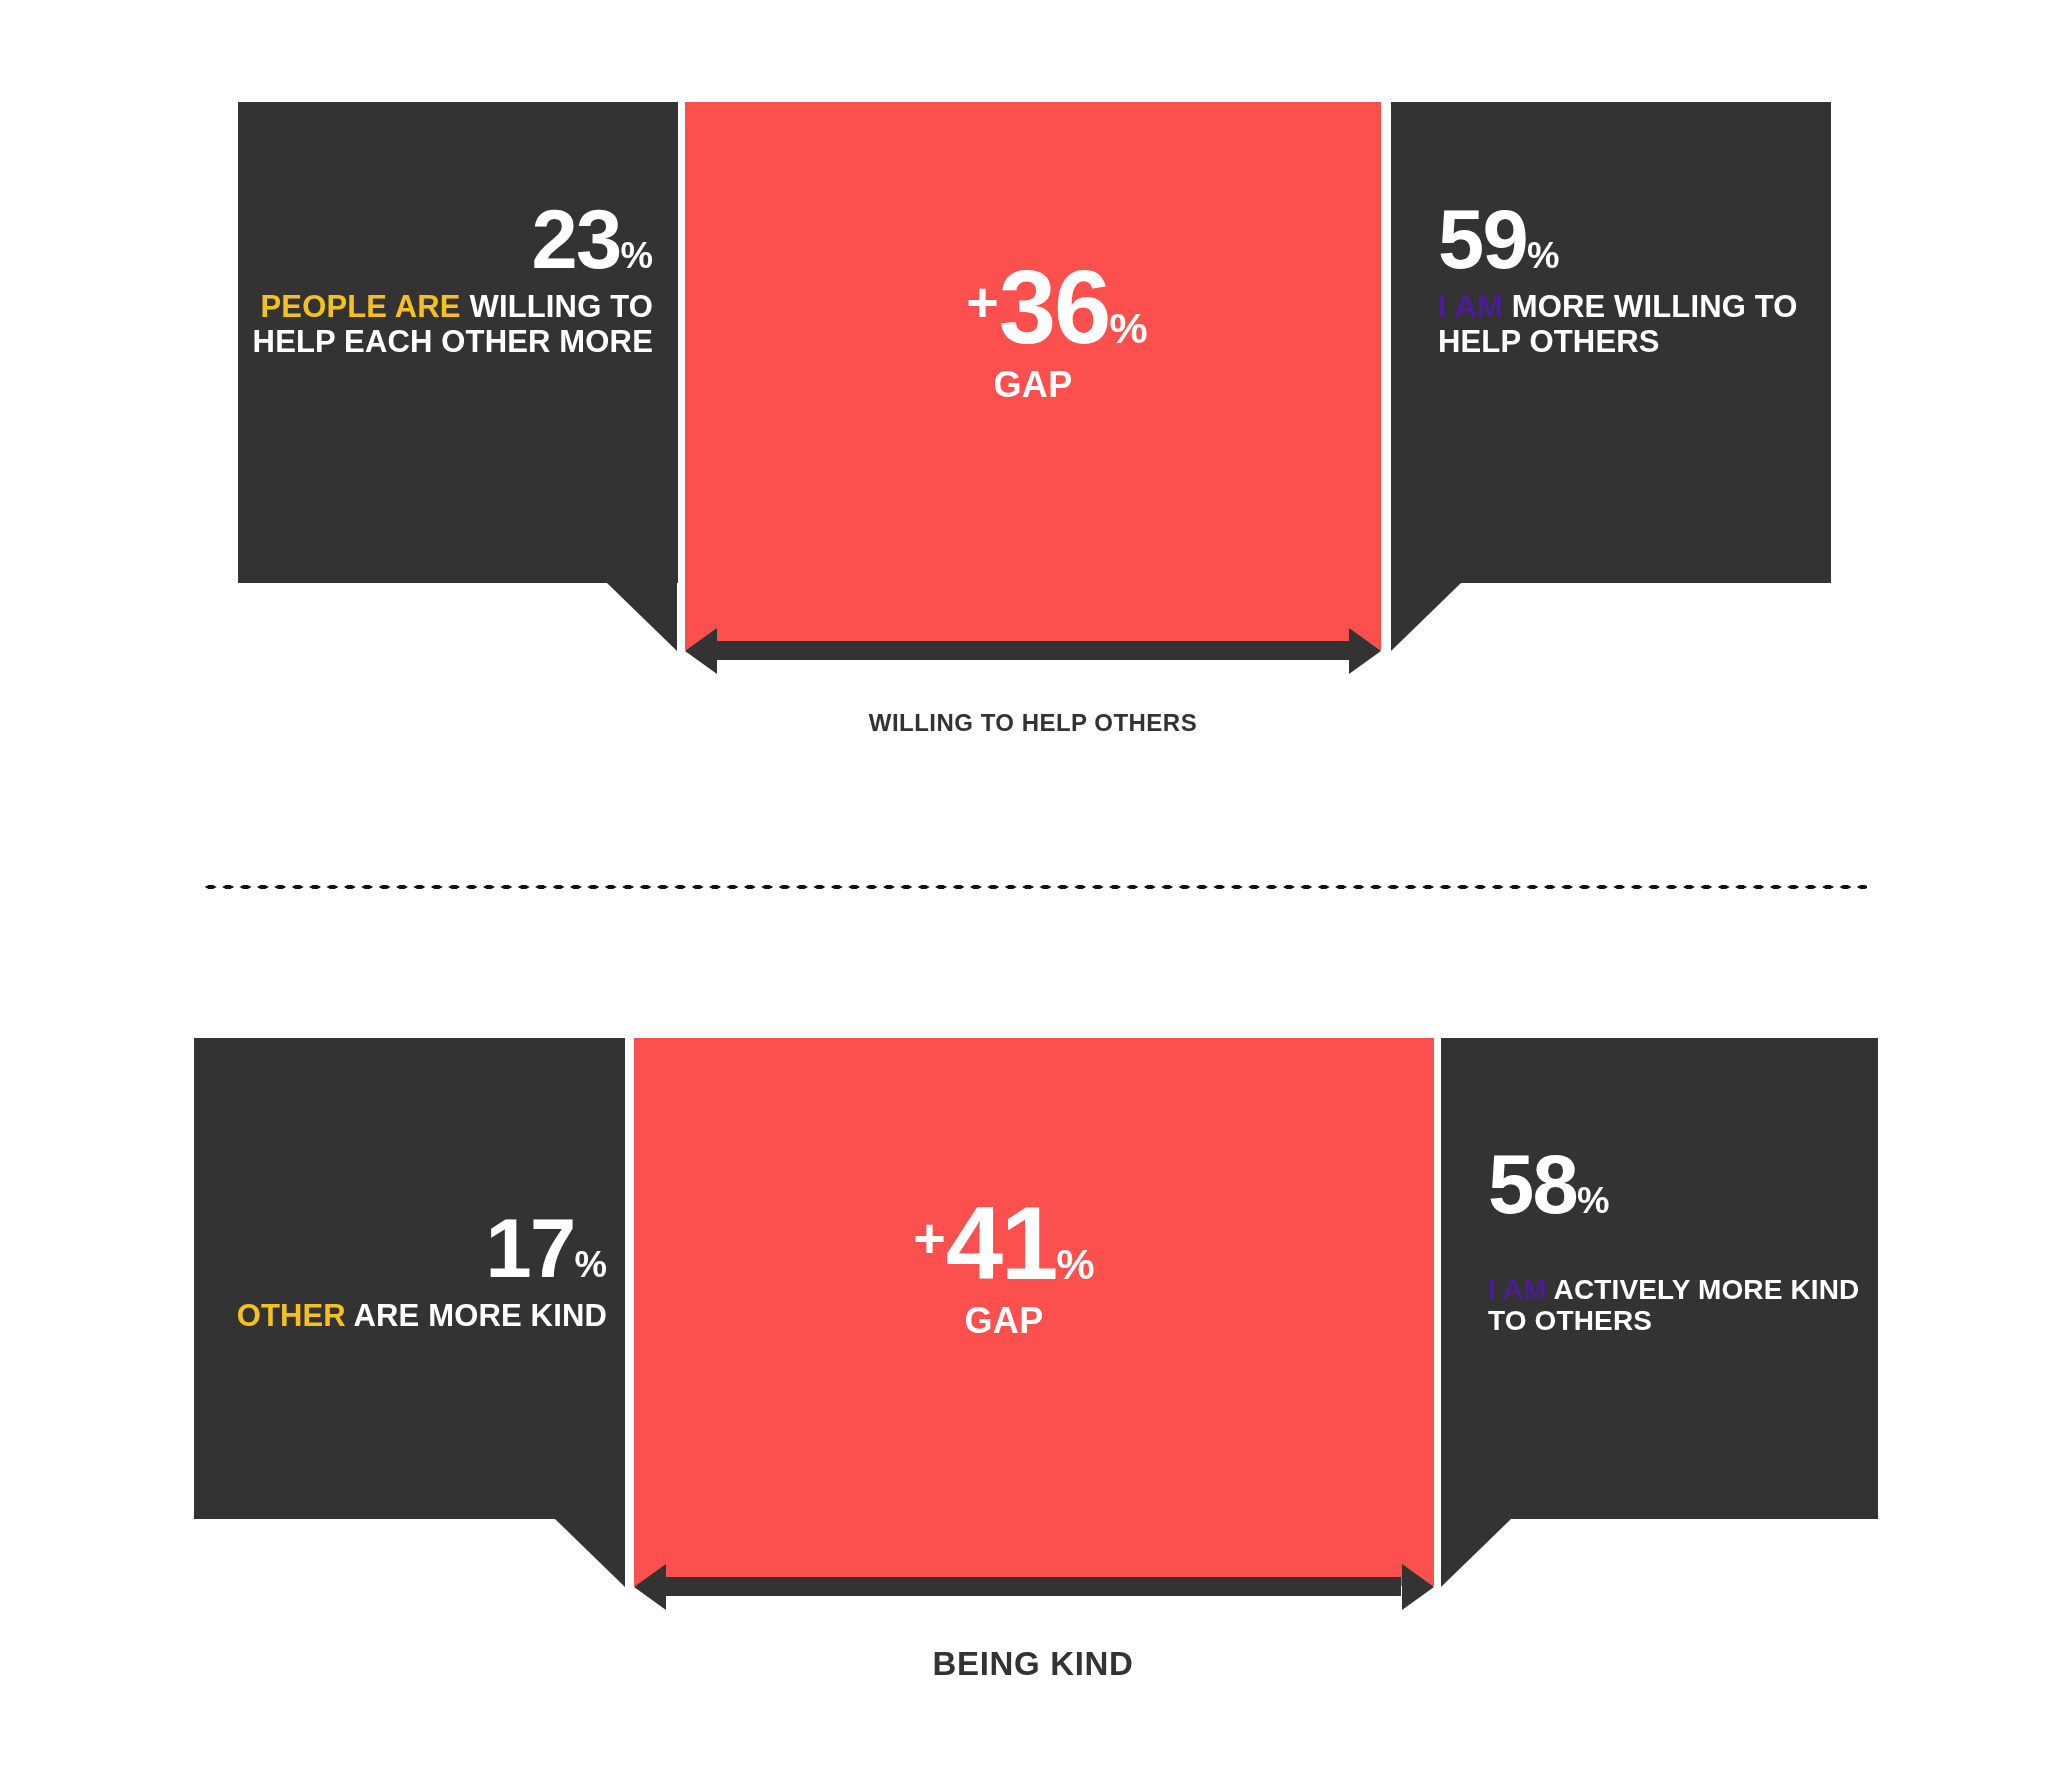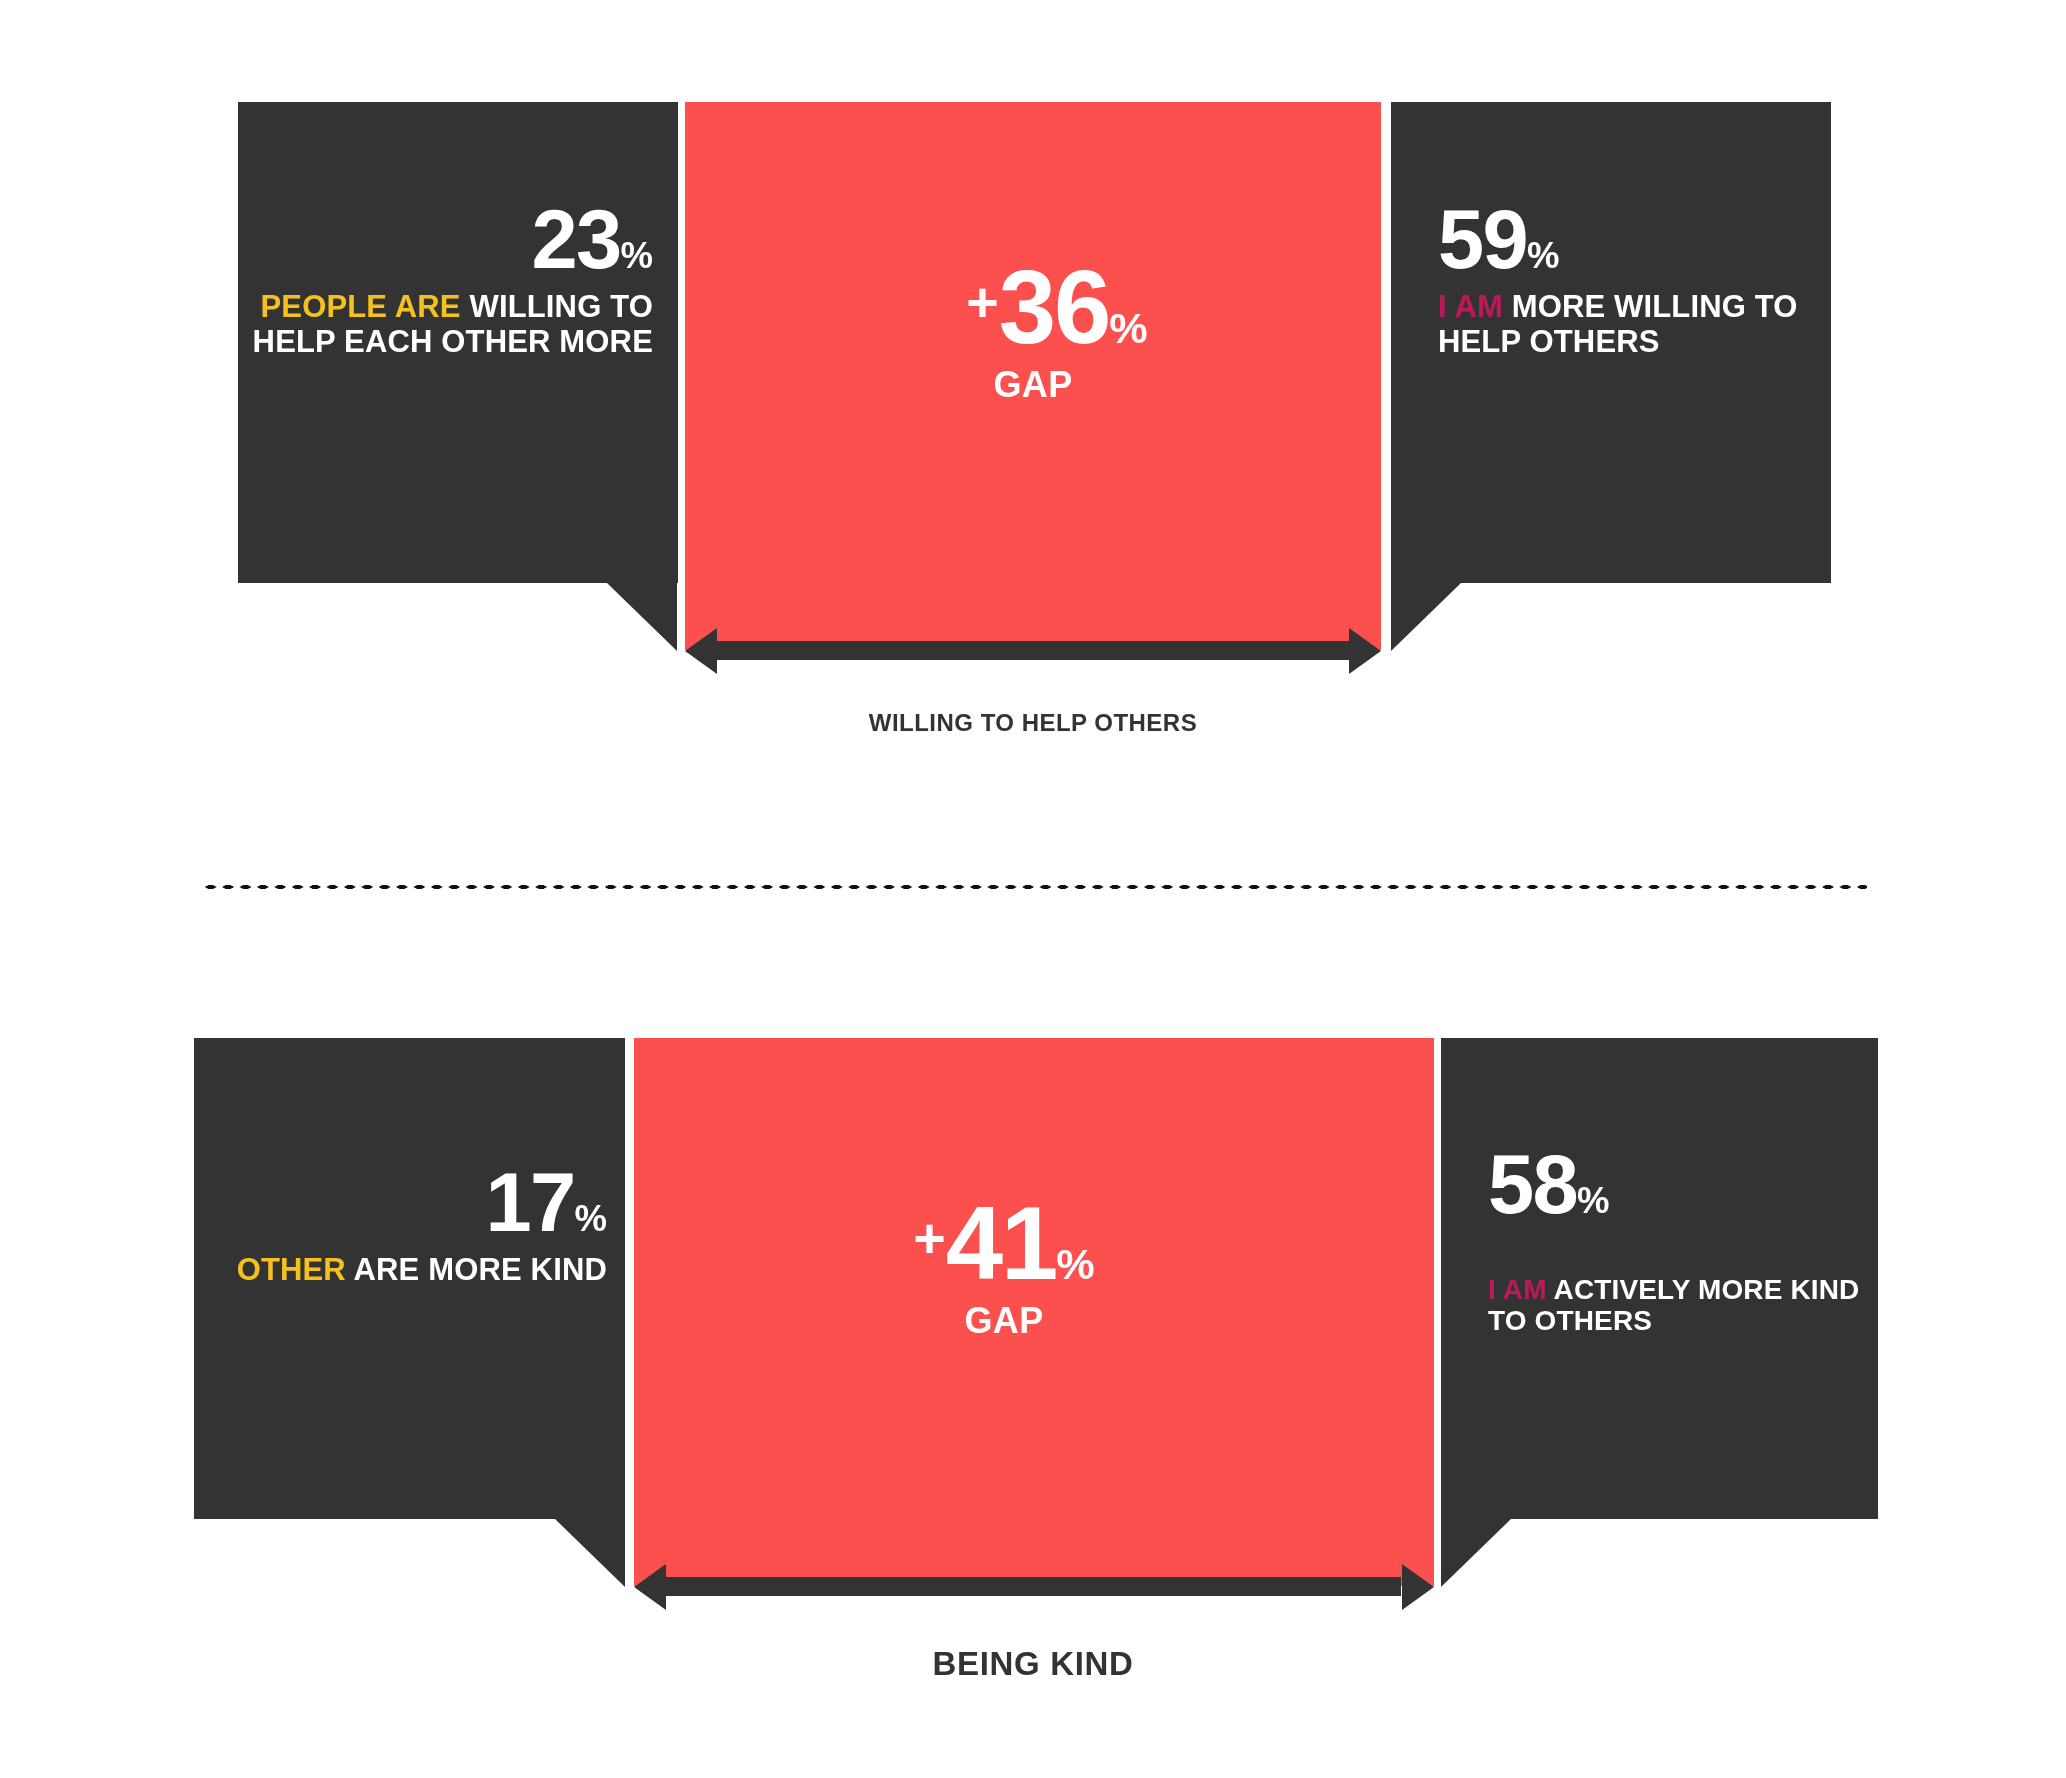--- a/index.html
+++ b/index.html
@@ -54,21 +54,21 @@
     letter-spacing: 0;
   }
 
   .caption {
     font-weight: 700;
     display: block;
     margin-top: 0.30em;
     letter-spacing: 0.005em;
   }
   .caption .hl-yellow { color: #f6c01f; }
-  .caption .hl-red    { color: #be185d; }
+  .caption .hl-red    { color: #4c1d95; }
 
   
   .gap-block {
     position: absolute;
     color: #ffffff;
     text-align: center;
     line-height: 1.0;
   }
   .gap-num {
     font-weight: 700;
@@ -192,21 +192,21 @@
                 border-left:70px solid transparent;
                 border-top:68px solid #333333;"></div>
 
     <div class="panel red" style="left:634px; top:1038px; width:800px; height:548px;"></div>
 
     <div class="panel" style="left:1441px; top:1038px; width:437px; height:481px;"></div>
     <div class="tail" style="left:1441px; top:1519px;
                 border-right:70px solid transparent;
                 border-top:68px solid #333333;"></div>
 
-    <div class="stat-block align-right" style="left:194px; top:1161px; width:413px;">
+    <div class="stat-block align-right" style="left:194px; top:1207px; width:413px;">
       <span class="bignum" style="font-size:83px;"><span>17</span><span class="pct">%</span></span>
       <span class="caption" style="font-size:31px; line-height:1.12;"><span class="hl-yellow">OTHER</span>
         <span>ARE MORE KIND</span></span>
     </div>
 
     <div class="gap-block" style="left:634px; top:1192px; width:740px;">
       <span class="gap-num" style="font-size:103px;"><span class="plus">+</span><span>41</span><span class="pct">%</span></span>
       <span class="gap-label" style="font-size:36px;">GAP</span>
     </div>
 

